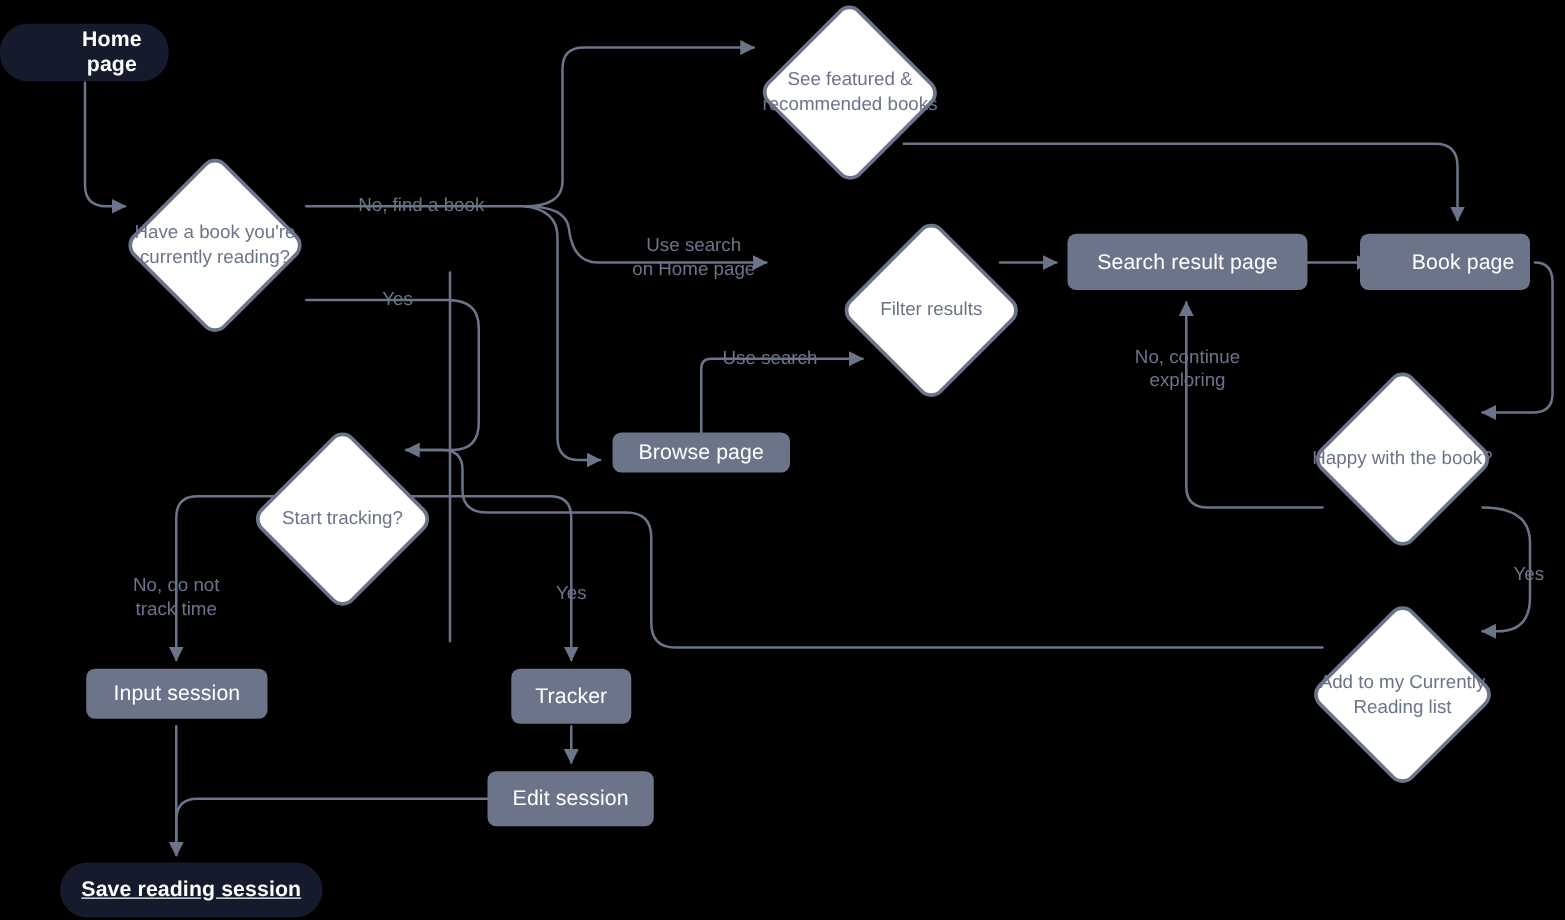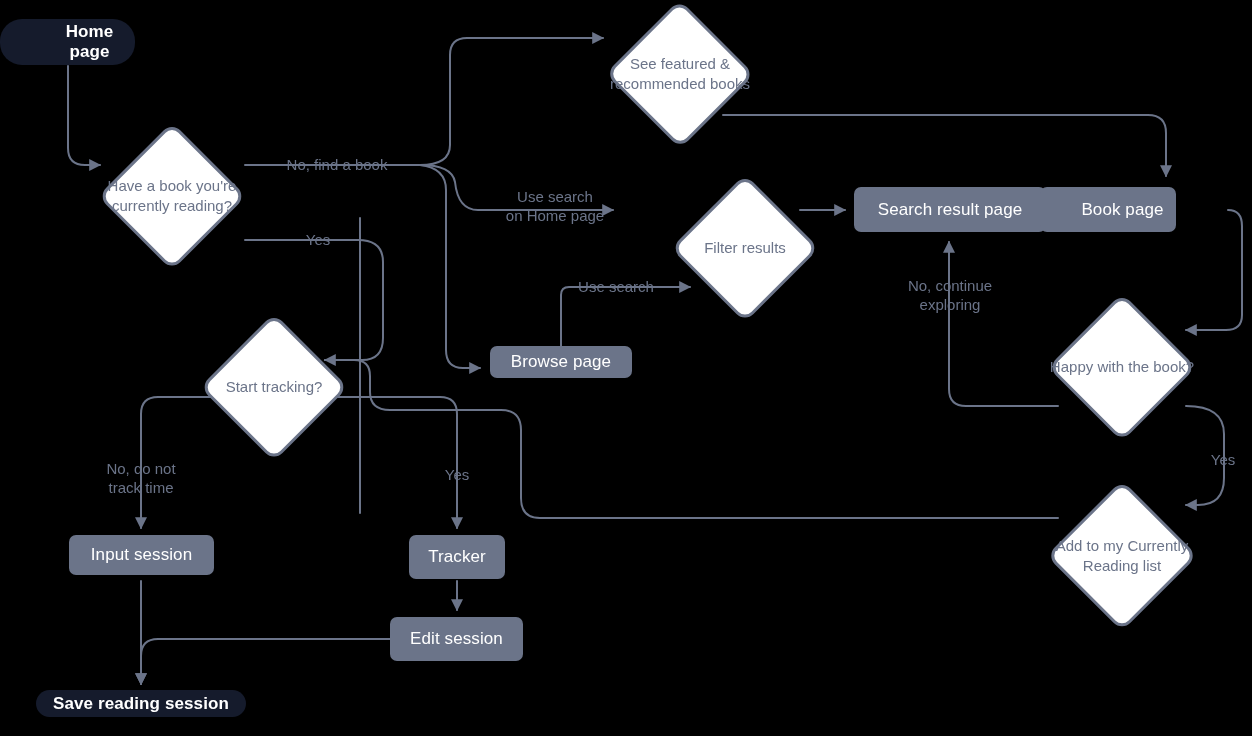--- a/index.html
+++ b/index.html
@@ -165,59 +165,59 @@
 
   <div class="node diamond" style="left:671px; top:174px; width:148px; height:148px;">
     <span class="dshape"></span>
     <span class="dlabel">Filter results</span>
   </div>
 
   <div class="node box" style="left:854px; top:187px; width:192px; height:45px;">
     <span>Search result page</span>
   </div>
 
-  <div class="node box" style="left:1040px; top:187px; width:136px; height:45px;padding-left:29px;">
+  <div class="node box" style="left:1088px; top:187px; width:136px; height:45px;padding-left:29px;">
     <span>Book page</span>
   </div>
 
   <div class="node box" style="left:490px; top:346px; width:142px; height:32px;">
     <span>Browse page</span>
   </div>
 
   <div class="node diamond" style="left:1048px; top:293px; width:148px; height:148px;">
     <span class="dshape"></span>
     <span class="dlabel">Happy with
 the book?</span>
   </div>
 
   <div class="node diamond" style="left:1046px; top:480px; width:152px; height:152px;">
     <span class="dshape"></span>
     <span class="dlabel">Add to my
 Currently Reading
 list</span>
   </div>
 
-  <div class="node diamond" style="left:200px; top:313px; width:148px; height:148px;">
+  <div class="node diamond" style="left:200px; top:341px; width:148px; height:148px;">
     <span class="dshape"></span>
     <span class="dlabel">Start tracking?</span>
   </div>
 
   <div class="node box" style="left:69px; top:535px; width:145px; height:40px;">
     <span>Input session</span>
   </div>
 
   <div class="node box" style="left:409px; top:535px; width:96px; height:44px;">
     <span>Tracker</span>
   </div>
 
   <div class="node box" style="left:390px; top:617px; width:133px; height:44px;">
     <span>Edit session</span>
   </div>
 
-  <div class="node pill" style="left:36px; top:690px; width:210px; height:27px;">
+  <div class="node pill" style="left:48px; top:690px; width:210px; height:44px;text-decoration:underline;">
     <span>Save reading session</span>
   </div>
 
   <div class="elabel bold" style="left:262px; top:155px; width:150px;">No, find a book</div>
 
   <div class="elabel bold" style="left:285px; top:230px; width:66px;">Yes</div>
 
   <div class="elabel bold" style="left:480px; top:187px; width:150px;">Use search
 on Home page</div>
 

